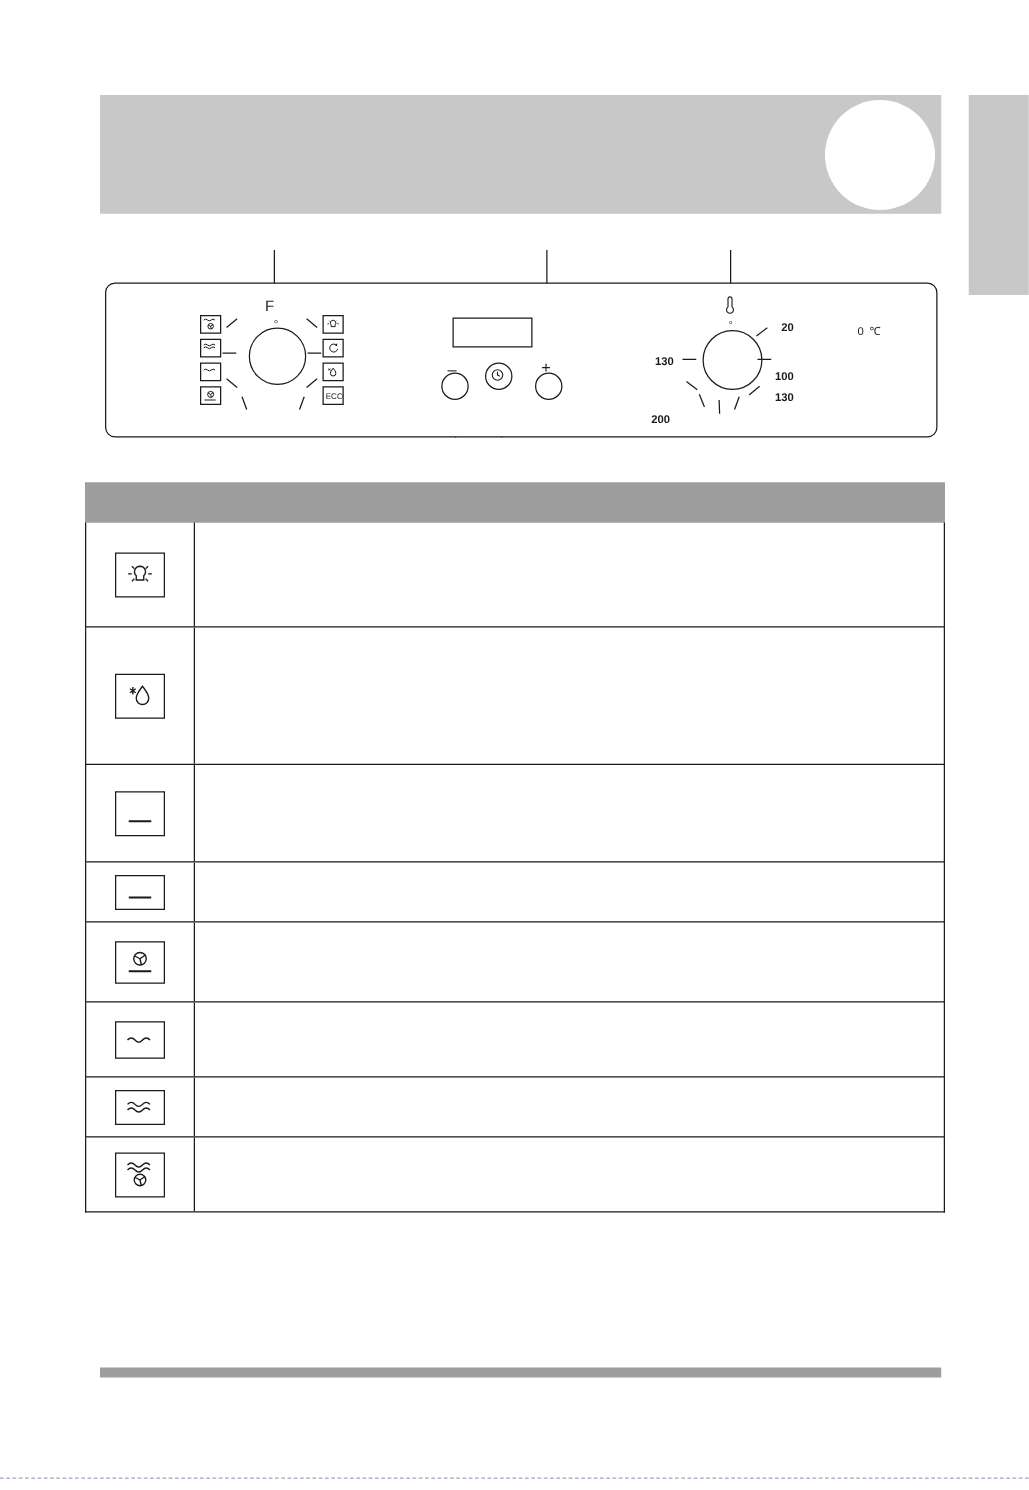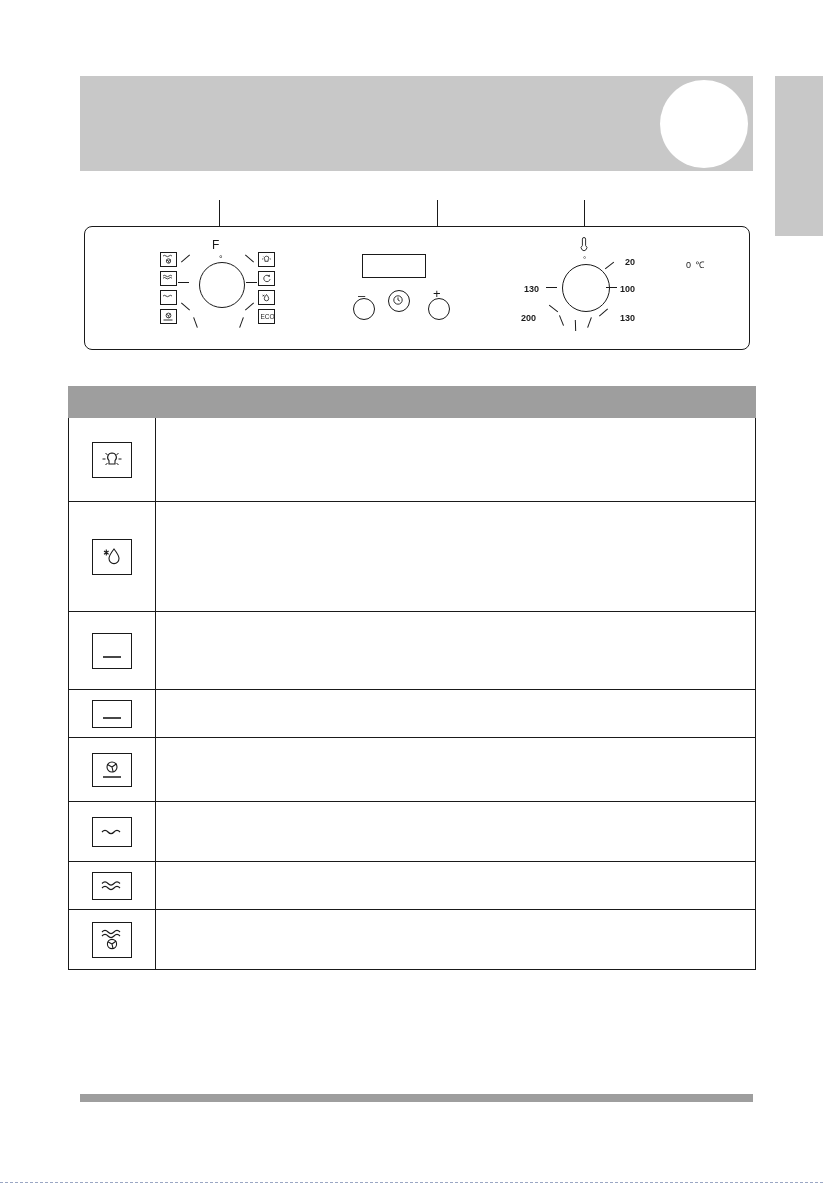--- a/index.html
+++ b/index.html
@@ -389,23 +389,23 @@
   <div class="round-btn" style="left:428px; top:298px;"></div>
   <div class="btn-sign" style="left:433px; top:286px;">+</div>
 
   <svg class="thermo-top-icon" viewBox="0 0 12 16">
     <path d="M6 1.5 a1.6 1.6 0 0 1 1.6 1.6 v6.4 a2.8 2.8 0 1 1 -3.2 0 V3.1 A1.6 1.6 0 0 1 6 1.5z" fill="none" stroke="#1a1a1a" stroke-width="0.9"></path>
   </svg>
   <div class="thermo-dot">°</div>
   <div class="thermo-knob"></div>
 
   <div class="thermo-scale-label" style="left:625px; top:257px;">20</div>
-  <div class="thermo-scale-label" style="left:620px; top:284px;">100</div>
+  <div class="thermo-scale-label" style="left:620px; top:296px;">100</div>
   <div class="thermo-scale-label" style="left:620px; top:313px;">130</div>
-  <div class="thermo-scale-label" style="left:521px; top:313px;">200</div>
+  <div class="thermo-scale-label" style="left:521px; top:330px;">200</div>
   <div class="thermo-scale-label" style="left:524px; top:284px;">130</div>
 
   <div class="tick" style="left:546px; top:287px;"></div>
   <div class="tick" style="left:548px; top:308px; transform:rotate(38deg);"></div>
   <div class="tick" style="left:556px; top:320px; transform:rotate(68deg);"></div>
   <div class="tick" style="left:570px; top:325px; transform:rotate(88deg);"></div>
   <div class="tick" style="left:584px; top:322px; transform:rotate(110deg);"></div>
   <div class="tick" style="left:598px; top:312px; transform:rotate(140deg);"></div>
   <div class="tick" style="left:606px; top:287px;"></div>
   <div class="tick" style="left:604px; top:265px; transform:rotate(-38deg);"></div>

